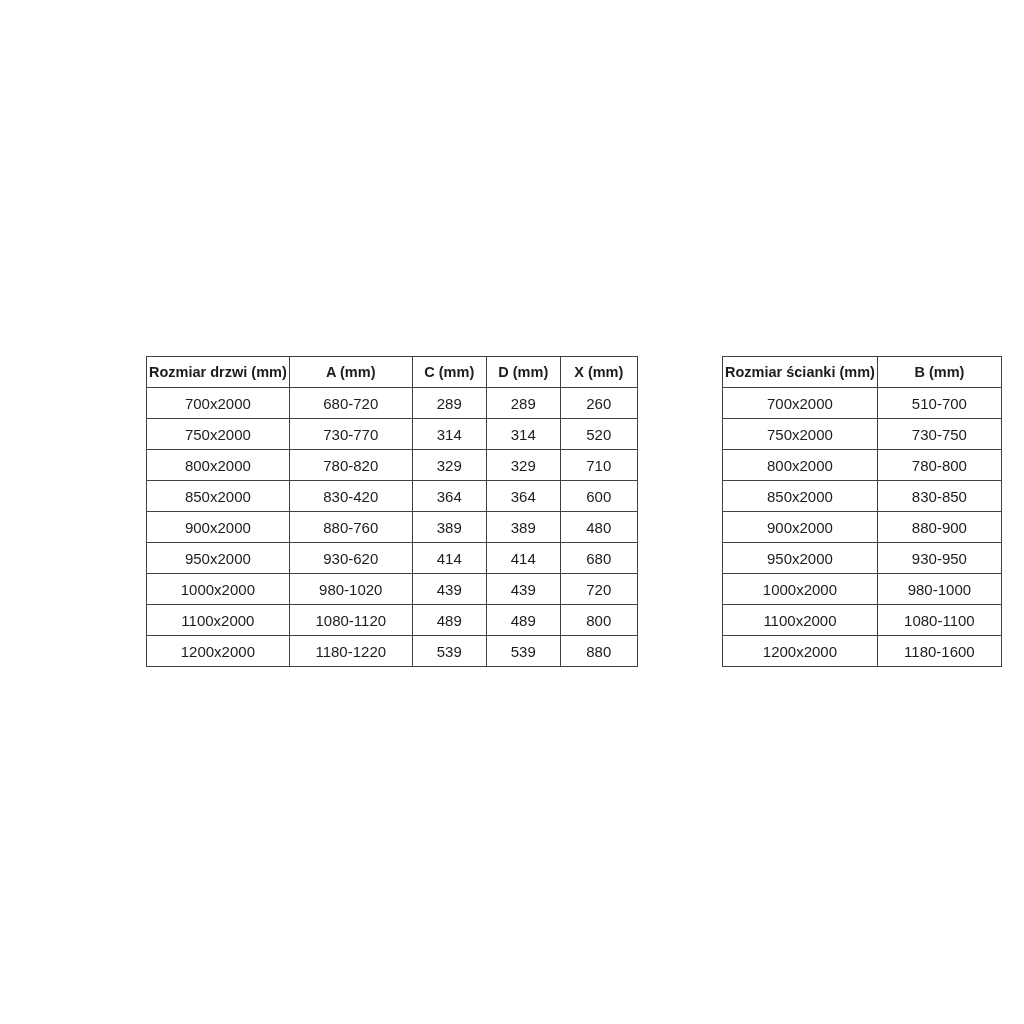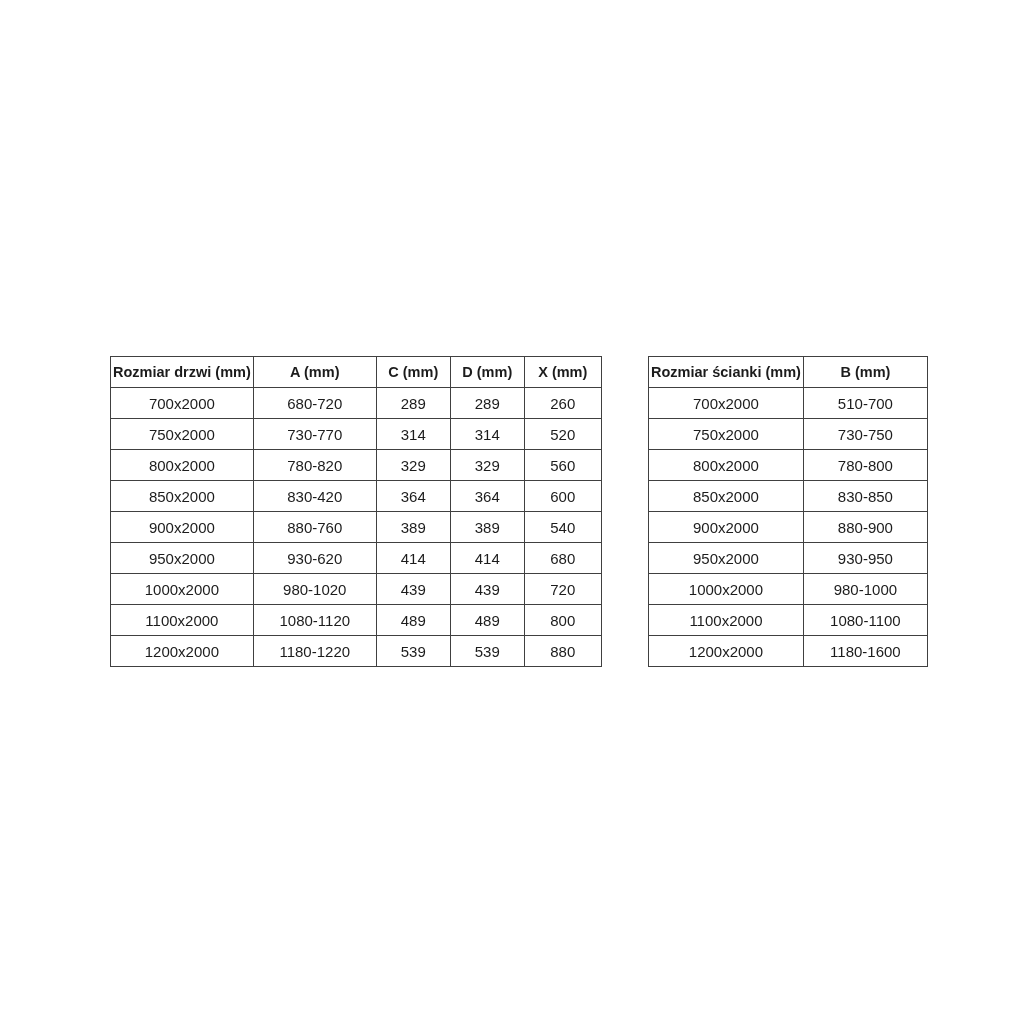--- a/index.html
+++ b/index.html
@@ -15,23 +15,24 @@
   .canvas {
     position: relative;
     width: 1024px;
     height: 1024px;
     background: #ffffff;
     overflow: hidden;
   }
   .tbl-pos {
     position: absolute;
     top: 356px;
+    margin-left: 36px;
   }
   .tbl-pos-door { left: 110px; }
-  .tbl-pos-wall { left: 648px; }
+  .tbl-pos-wall { left: 686px; }
 
   table.spec-table {
     border-collapse: collapse;
     table-layout: fixed;
     color: #1c1c1c;
   }
   .spec-table th,
   .spec-table td {
     border: 1px solid #404040;
     height: 30px;
@@ -85,35 +86,35 @@
             <td>730-770</td>
             <td>314</td>
             <td>314</td>
             <td>520</td>
           </tr>
           <tr>
             <td>800x2000</td>
             <td>780-820</td>
             <td>329</td>
             <td>329</td>
-            <td>560</td>
+            <td>710</td>
           </tr>
           <tr>
             <td>850x2000</td>
             <td>830-420</td>
             <td>364</td>
             <td>364</td>
             <td>600</td>
           </tr>
           <tr>
             <td>900x2000</td>
             <td>880-760</td>
             <td>389</td>
             <td>389</td>
-            <td>540</td>
+            <td>480</td>
           </tr>
           <tr>
             <td>950x2000</td>
             <td>930-620</td>
             <td>414</td>
             <td>414</td>
             <td>680</td>
           </tr>
           <tr>
             <td>1000x2000</td>

